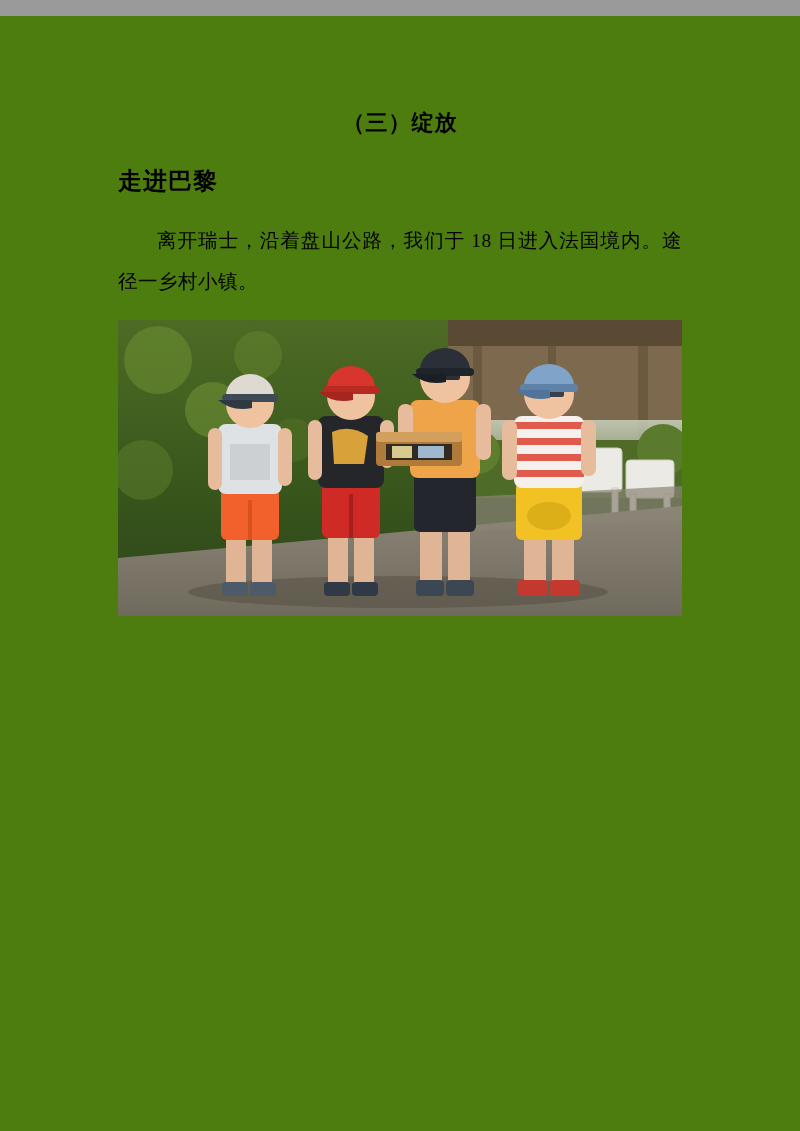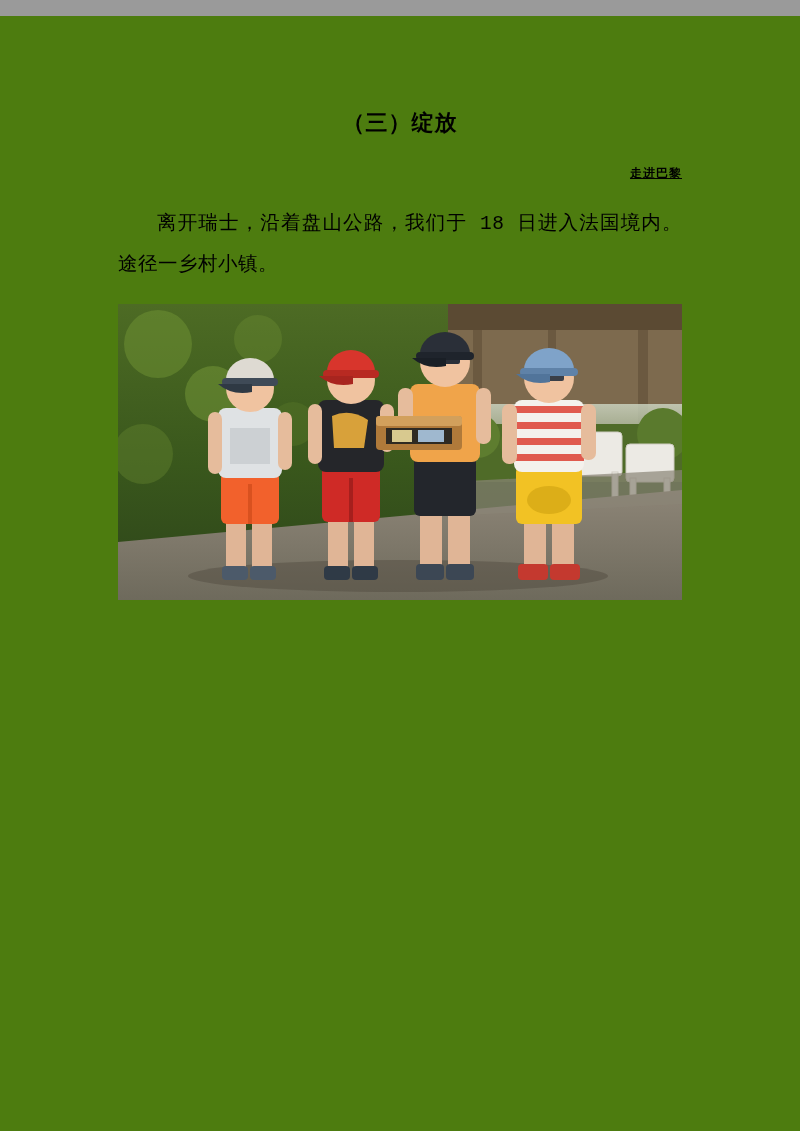--- a/index.html
+++ b/index.html
@@ -26,39 +26,37 @@
   }
   .doc-title {
     text-align: center;
     font-size: 22px;
     font-weight: bold;
     letter-spacing: 1px;
     margin: 0 0 26px 0;
     line-height: 1.4;
   }
   .doc-subtitle {
-    text-align: right;
-    font-size: 12px;
+    text-align: left;
+    font-size: 24px;
     font-weight: bold;
     letter-spacing: 1px;
     margin: 0 0 22px 0;
     line-height: 1.4;
-    text-decoration: underline;
   }
   .para {
     font-size: 19.5px;
     line-height: 41px;
     text-align: justify;
     text-justify: inter-ideograph;
     margin: 0 0 6px 0;
     letter-spacing: 0.5px;
   }
   .para.indent {
     text-indent: 2em;
-    font-family: Liberation Mono, monospace;
   }
   .figure {
     margin: 18px 0 22px 0;
     width: 564px;
     height: 296px;
     position: relative;
     overflow: hidden;
     background: #3b4f20;
   }
   .figure svg {

